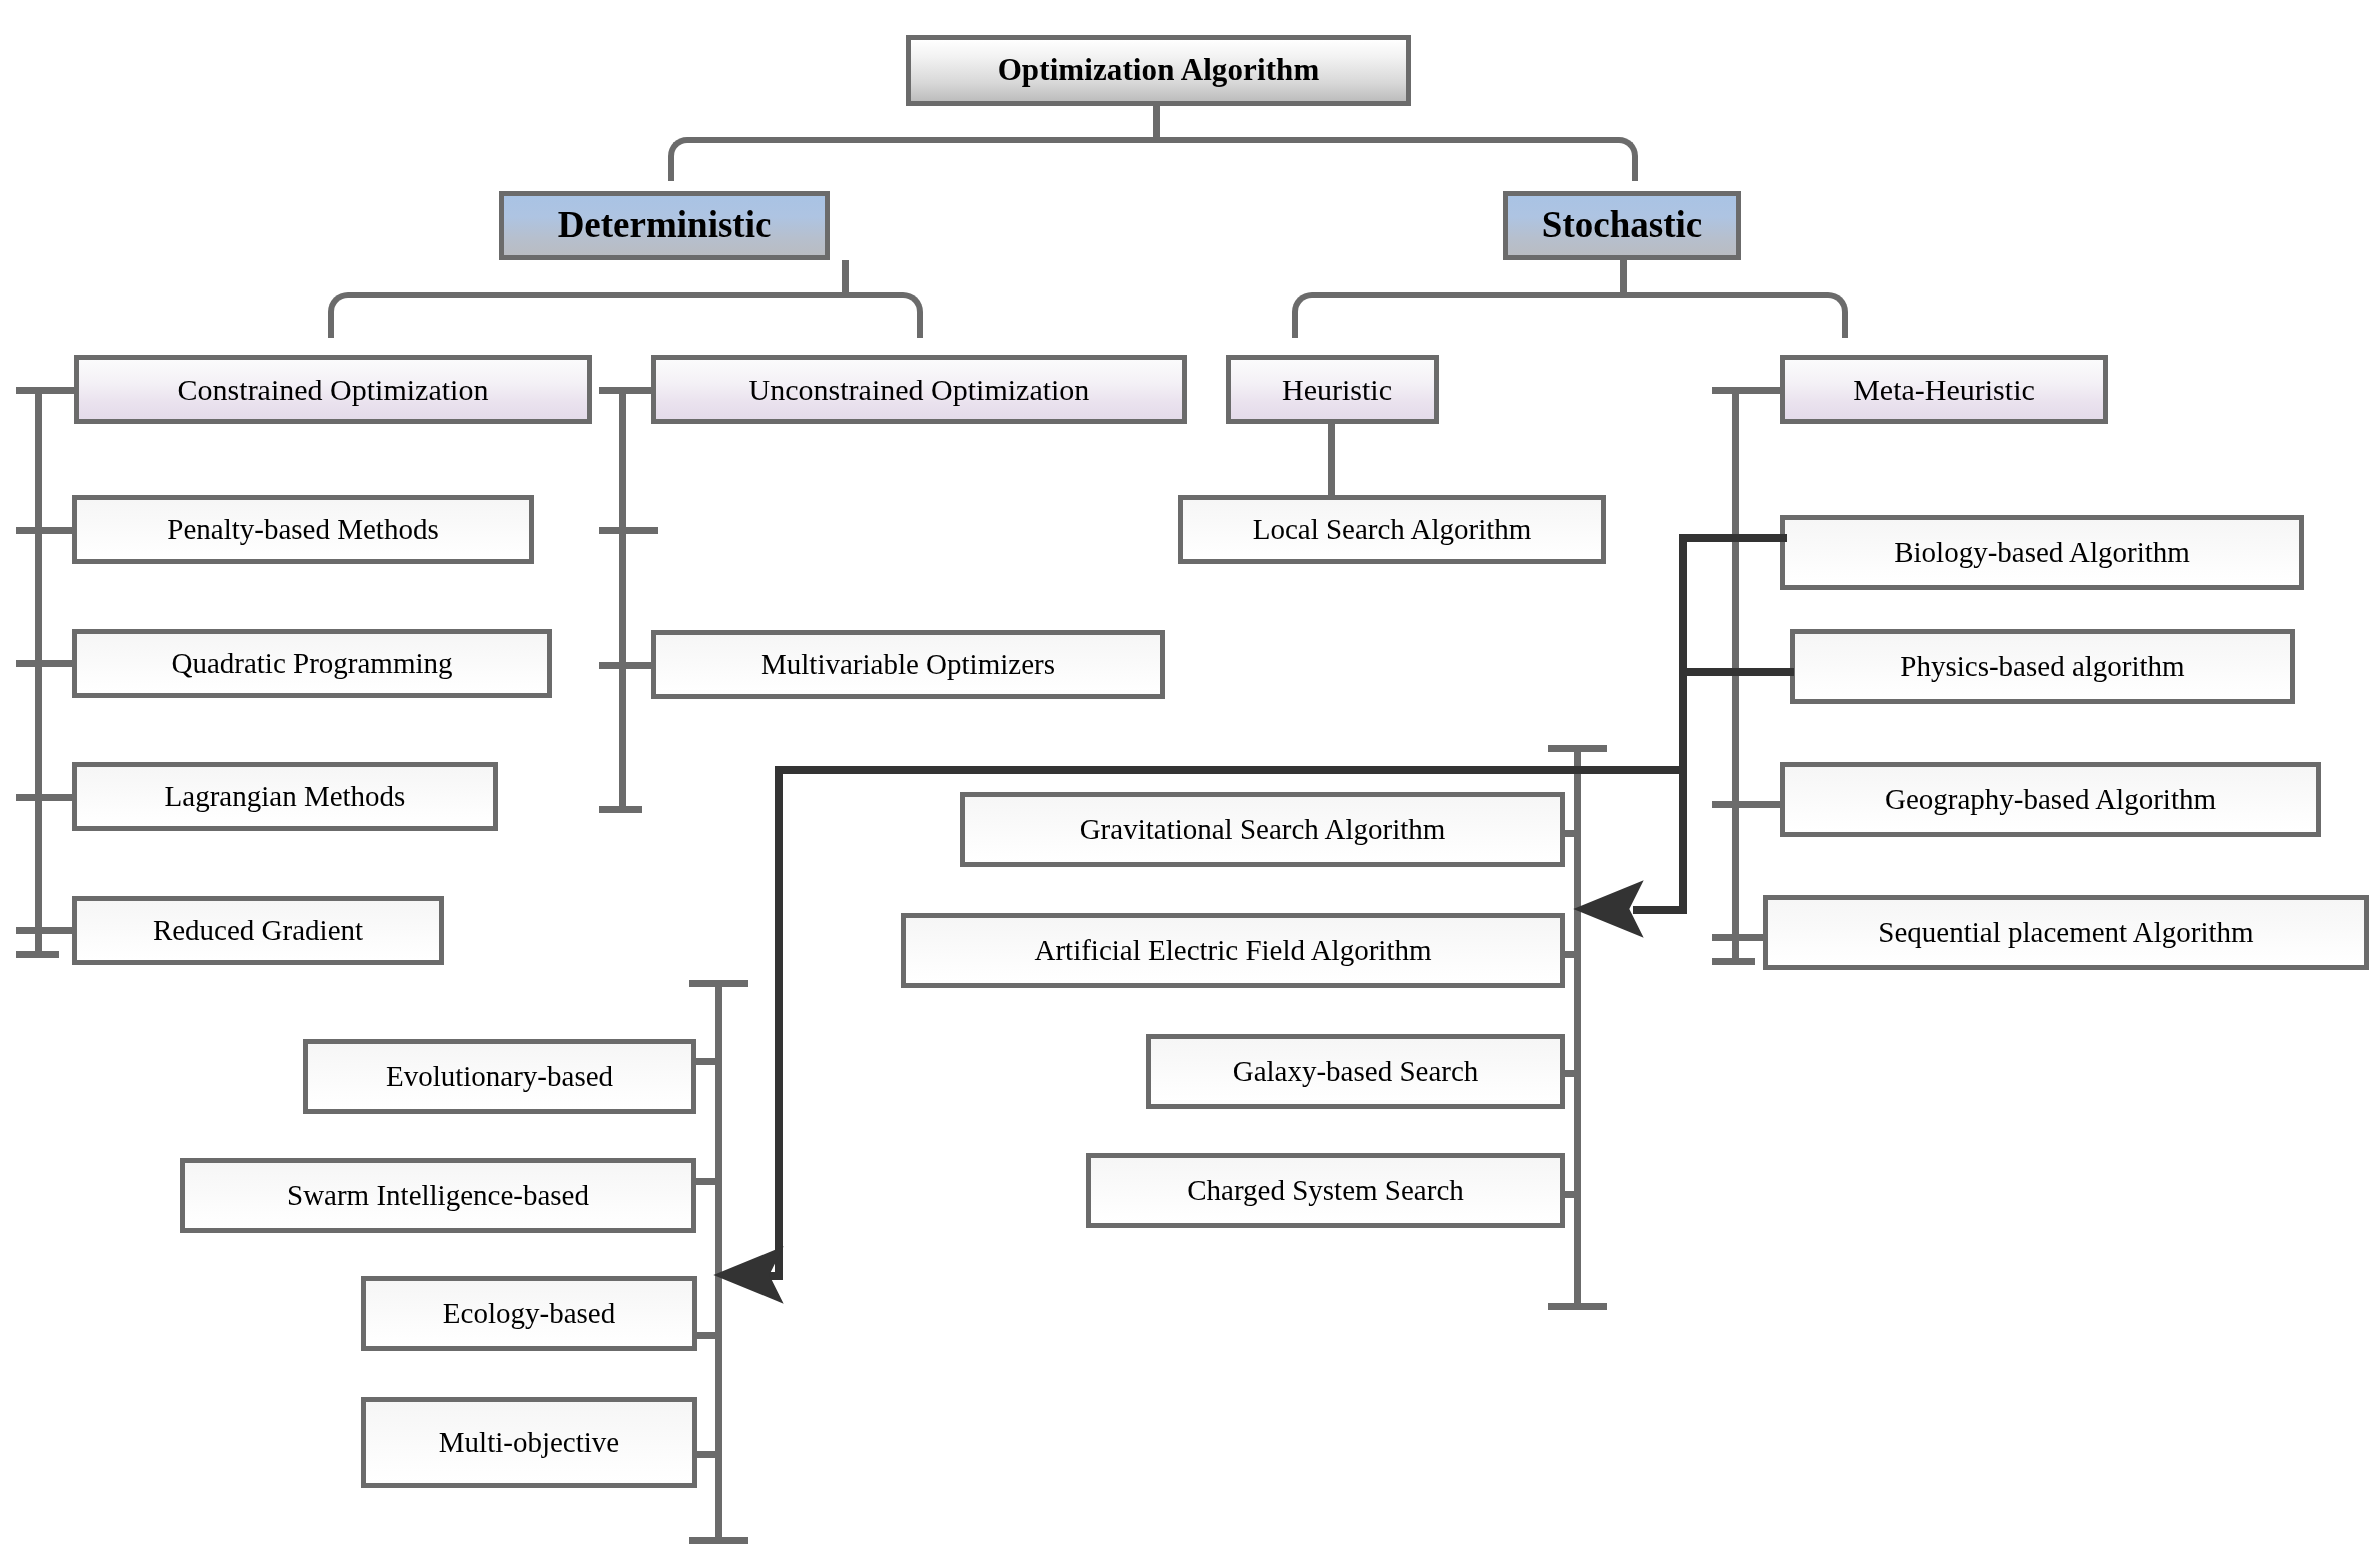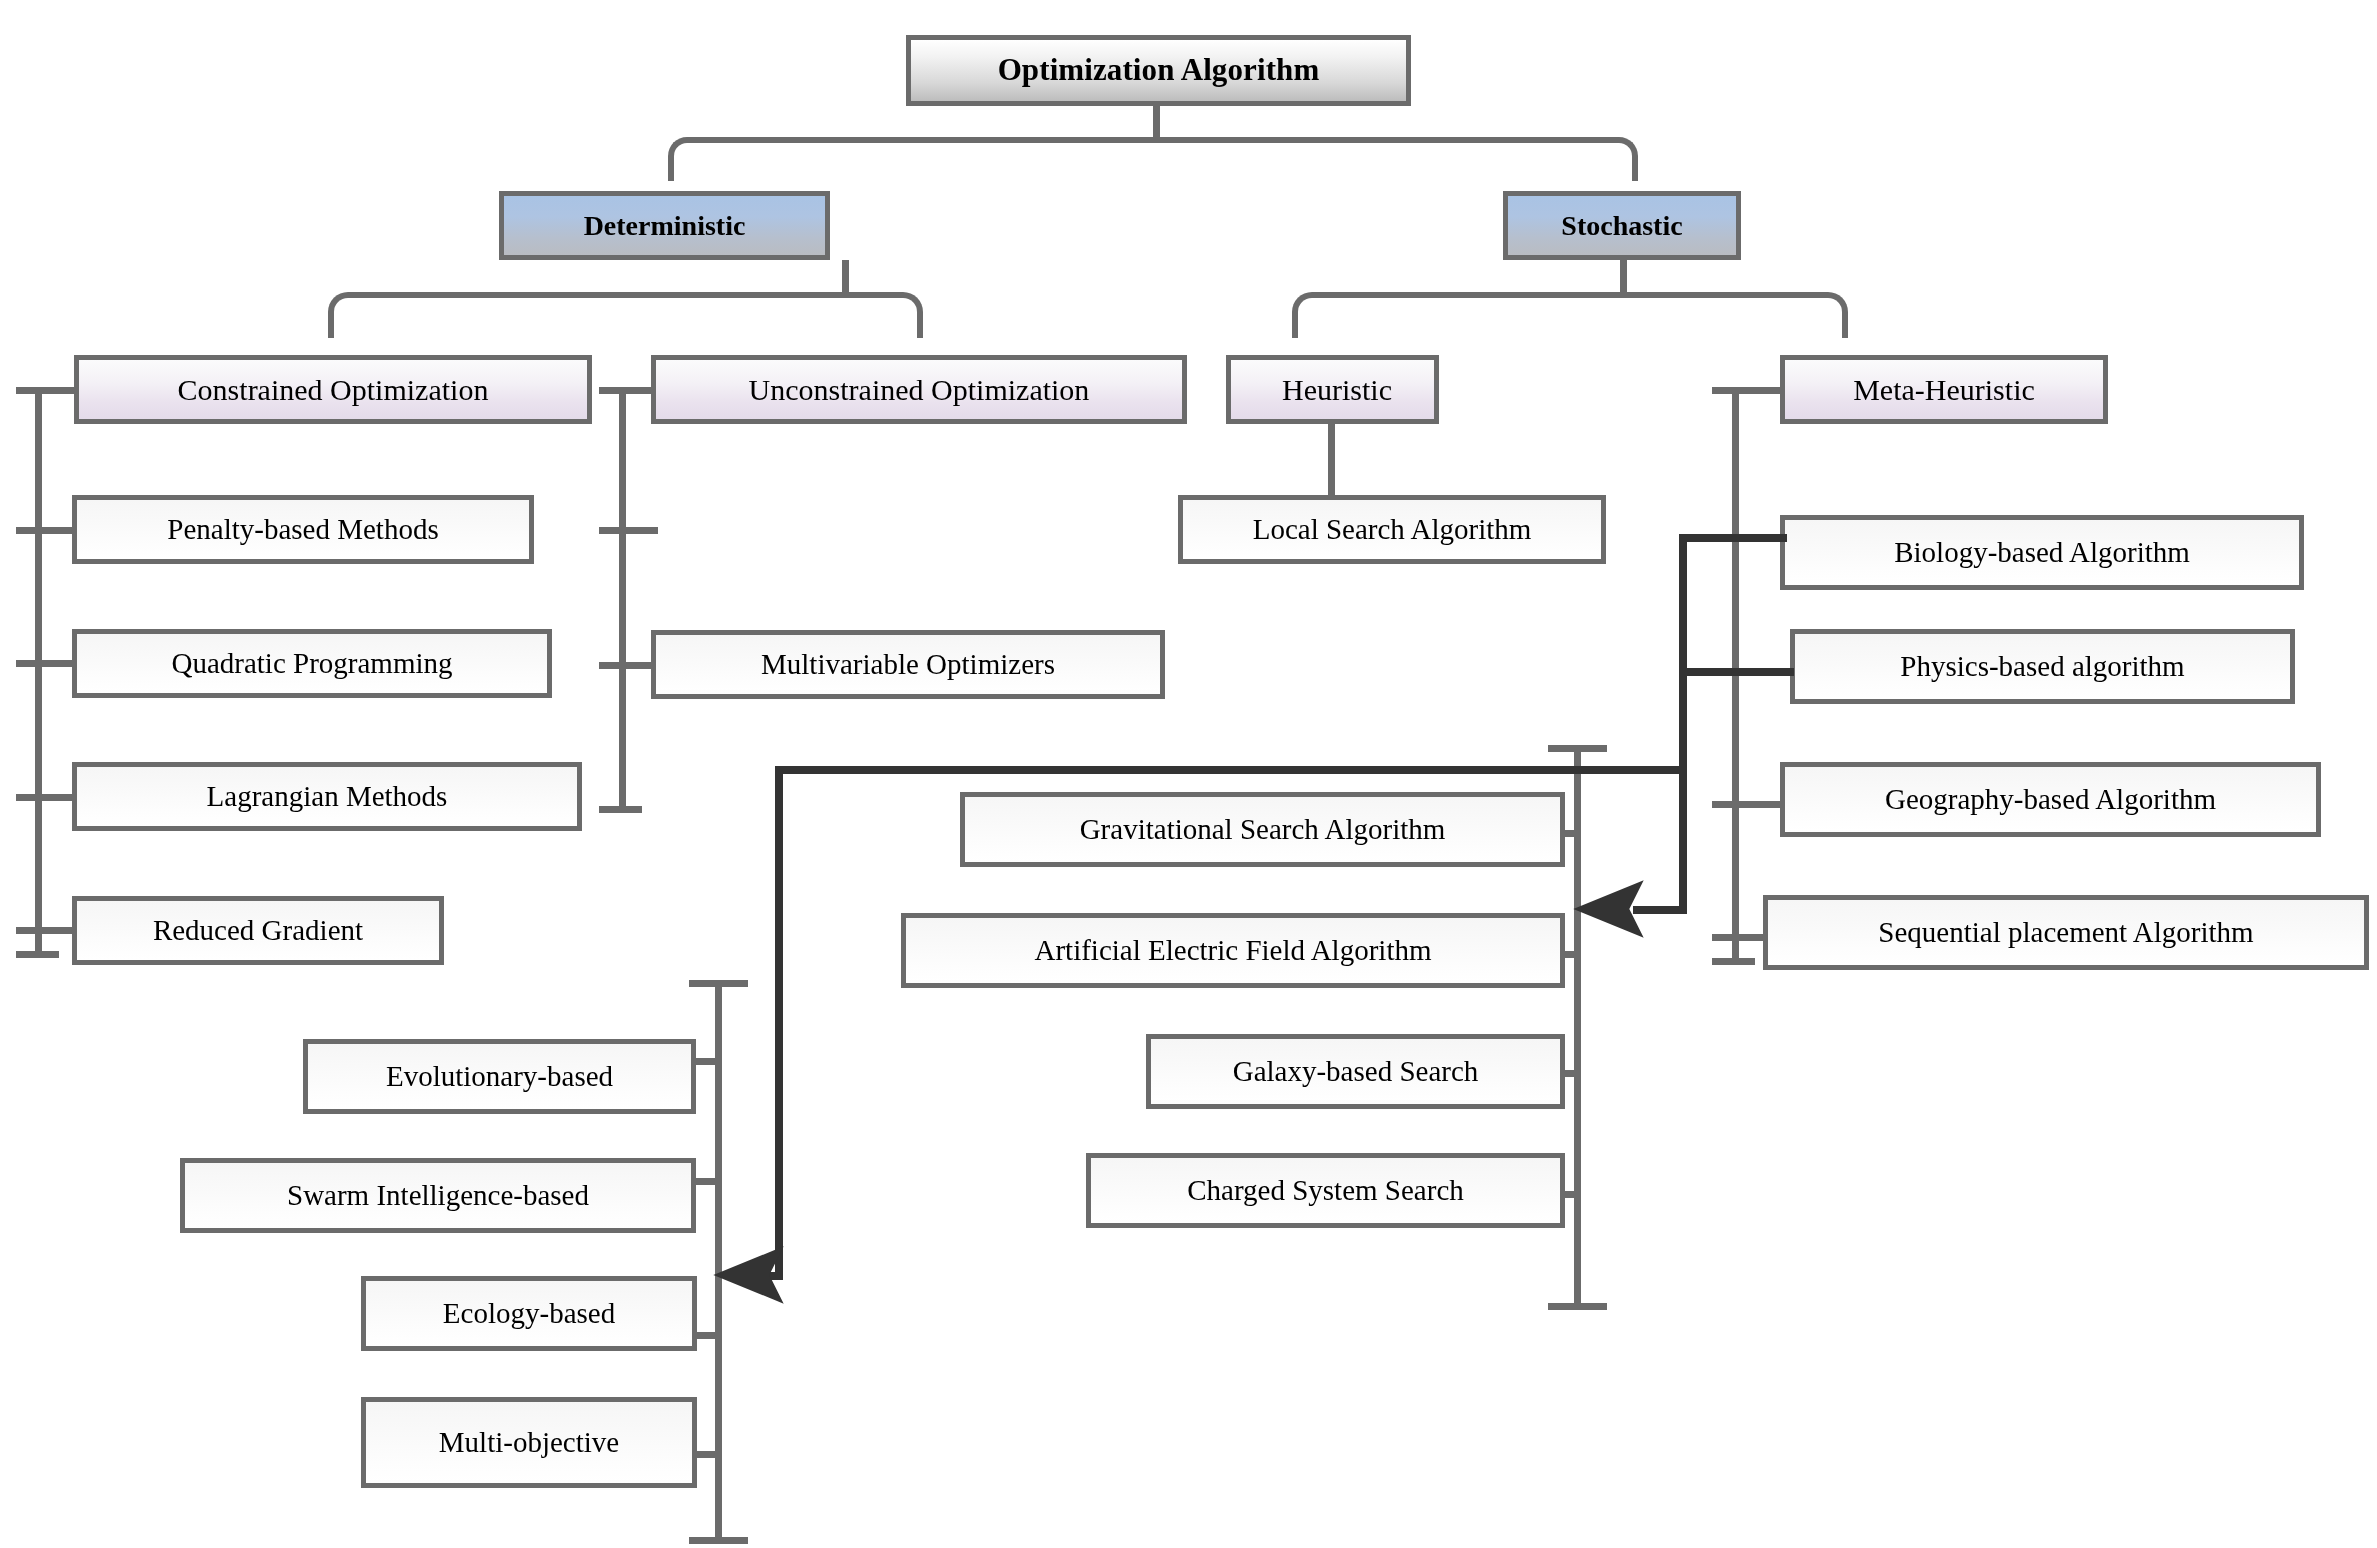--- a/index.html
+++ b/index.html
@@ -21,21 +21,21 @@
   }
   .node span{display:block;padding:0 7.2px;}
 
   
   .fill-root{background:linear-gradient(180deg,#ffffff 0%,#f2f2f2 28%,#d8d8d8 70%,#bdbdbd 100%);}
   .fill-blue{background:linear-gradient(180deg,#a9c3e4 0%,#aec4e2 35%,#b6bfcd 72%,#b9bcc2 100%);}
   .fill-lav{background:linear-gradient(180deg,#fbfbfc 0%,#f4f1f6 38%,#eae2ee 72%,#e4dbea 100%);}
   .fill-plain{background:linear-gradient(180deg,#f6f6f6 0%,#fafafa 45%,#fdfdfd 75%,#ffffff 100%);}
 
   .t-root{font-size:31px;font-weight:bold;letter-spacing:0.1px;}
-  .t-l2{font-size:28px;font-weight:bold;}
+  .t-l2{font-size:37px;font-weight:bold;}
   .t-l3{font-size:30px;}
   .t-leaf{font-size:29px;}
 
   
   .hline,.vline{position:absolute;background:#6b6b6b;z-index:2;}
   .dk{background:#333333 !important;z-index:6;}
   .elbow{position:absolute;border-color:#6b6b6b;border-style:solid;border-width:0;z-index:2;}
 
   .arrow{position:absolute;width:0;height:0;z-index:7;}
 </style>
@@ -94,21 +94,21 @@
   <div class="hline" style="left:16px;top:660px;width:64px;height:6.5px;"></div>
   <div class="hline" style="left:16px;top:794px;width:64px;height:6.5px;"></div>
   <div class="hline" style="left:16px;top:927px;width:64px;height:6.5px;"></div>
 
   <div class="node fill-plain t-leaf" style="left:72px;top:495px;width:462px;height:69px;">
     <span>Penalty-based Methods</span>
   </div>
   <div class="node fill-plain t-leaf" style="left:72px;top:629px;width:480px;height:69px;">
     <span>Quadratic Programming</span>
   </div>
-  <div class="node fill-plain t-leaf" style="left:72px;top:762px;width:510px;height:69px;">
+  <div class="node fill-plain t-leaf" style="left:72px;top:762px;width:426px;height:69px;">
     <span>Lagrangian Methods</span>
   </div>
   <div class="node fill-plain t-leaf" style="left:72px;top:896px;width:372px;height:69px;">
     <span>Reduced Gradient</span>
   </div>
 
   <div class="vline" style="left:619px;top:387px;width:6.5px;height:426px;"></div>
   <div class="hline" style="left:599px;top:387px;width:43px;height:6.5px;"></div>
   <div class="hline" style="left:599px;top:806px;width:43px;height:6.5px;"></div>
   <div class="hline" style="left:599px;top:387px;width:59px;height:6.5px;"></div>

